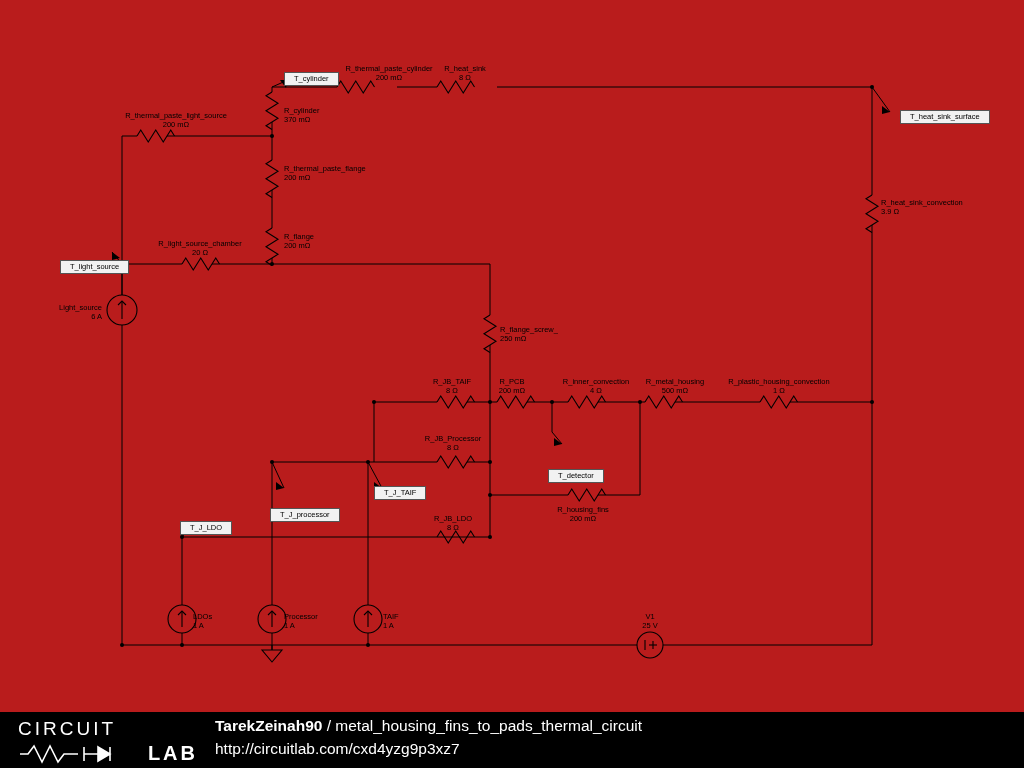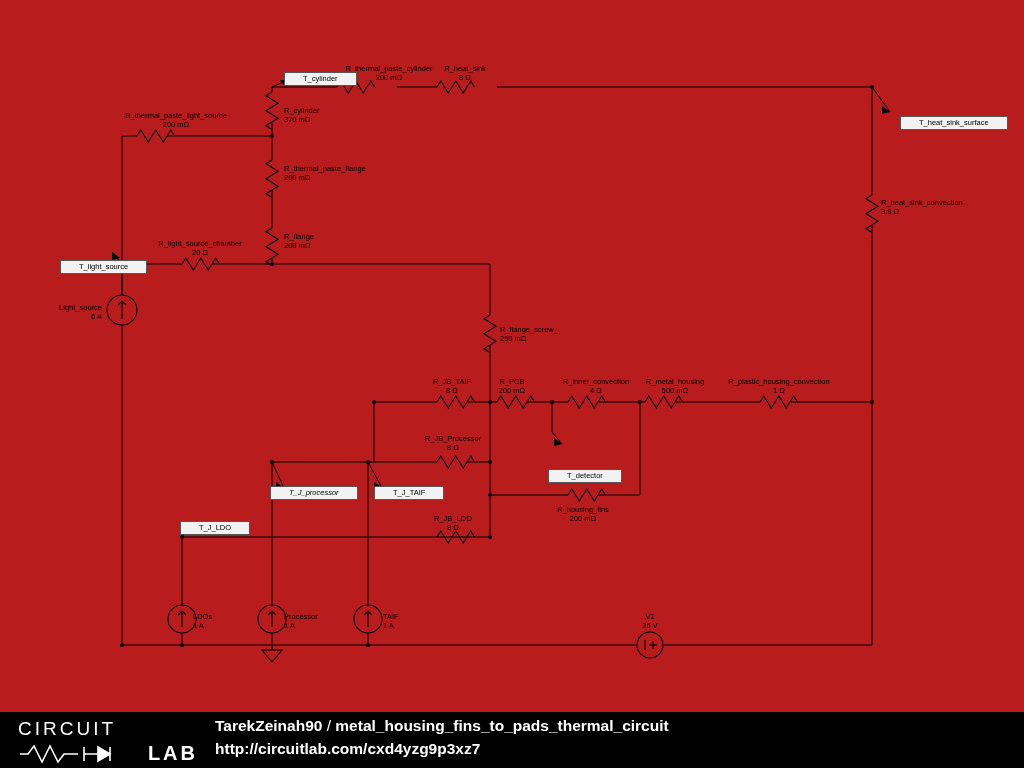--- a/index.html
+++ b/index.html
@@ -45,21 +45,21 @@
   .lbl-r { text-anchor: end; }
 
   
   .nodebox {
     position: absolute;
     border: 1px solid #555;
     background: #f2f2f2;
     color: #000;
     font-size: 7.5px;
     line-height: 10px;
-    padding: 1px 18px;
+    padding: 1px 9px;
     white-space: nowrap;
     font-family: "Liberation Sans", sans-serif;
   }
 
   
   #footer {
     position: absolute;
     left: 0;
     top: 712px;
     width: 1024px;
@@ -98,28 +98,27 @@
     position: absolute;
     left: 215px;
     top: 5px;
     font-size: 15.5px;
     font-family: "Liberation Sans", sans-serif;
   }
   #footer .titleline .author {
     font-weight: bold;
   }
   #footer .titleline .sep { font-weight: normal; }
-  #footer .titleline .proj { font-weight: bold; }
+  #footer .titleline .proj { font-weight: normal; }
   #footer .url {
     position: absolute;
     left: 215px;
     top: 28px;
     font-size: 15.5px;
     font-family: "Liberation Sans", sans-serif;
-    font-weight: bold;
   }
 </style>
 </head>
 <body>
 
 <div id="canvas">
 
   <svg class="schematic" viewBox="0 0 1024 712">
 
     <g class="wire">
@@ -375,24 +374,24 @@
     <text class="lbl lbl-l" x="284" y="628">1 A</text>
 
     <text class="lbl lbl-l" x="383" y="619">TAIF</text>
     <text class="lbl lbl-l" x="383" y="628">1 A</text>
 
     <text class="lbl lbl-c" x="650" y="619">V1</text>
     <text class="lbl lbl-c" x="650" y="628">25 V</text>
   </svg>
 
   <div class="nodebox" style="left:284px; top:72px;">T_cylinder</div>
-  <div class="nodebox" style="left:900px; top:116px;">T_heat_sink_surface</div>
+  <div class="nodebox" style="left:900px; top:110px;">T_heat_sink_surface</div>
   <div class="nodebox" style="left:60px; top:260px;">T_light_source</div>
   <div class="nodebox" style="left:548px; top:469px;">T_detector</div>
-  <div class="nodebox" style="left:270px; top:486px;font-style:italic;">T_J_processor</div>
+  <div class="nodebox" style="left:270px; top:508px;">T_J_processor</div>
   <div class="nodebox" style="left:374px; top:486px;">T_J_TAIF</div>
   <div class="nodebox" style="left:180px; top:521px;">T_J_LDO</div>
 
   <div id="footer">
     <div class="logo">
       <div class="l1">CIRCUIT</div>
       <svg width="110" height="22" viewBox="0 0 110 22">
         <path d="M2 12 L10 12 L16 4 L24 20 L32 4 L40 20 L46 12 L60 12" stroke="#ffffff" stroke-width="1.6" fill="none"></path>
         <path d="M66 5 L66 19 M66 12 L80 12 M80 5 L92 12 L80 19 Z M92 5 L92 19" stroke="#ffffff" stroke-width="1.6" fill="#ffffff"></path>
       </svg>

